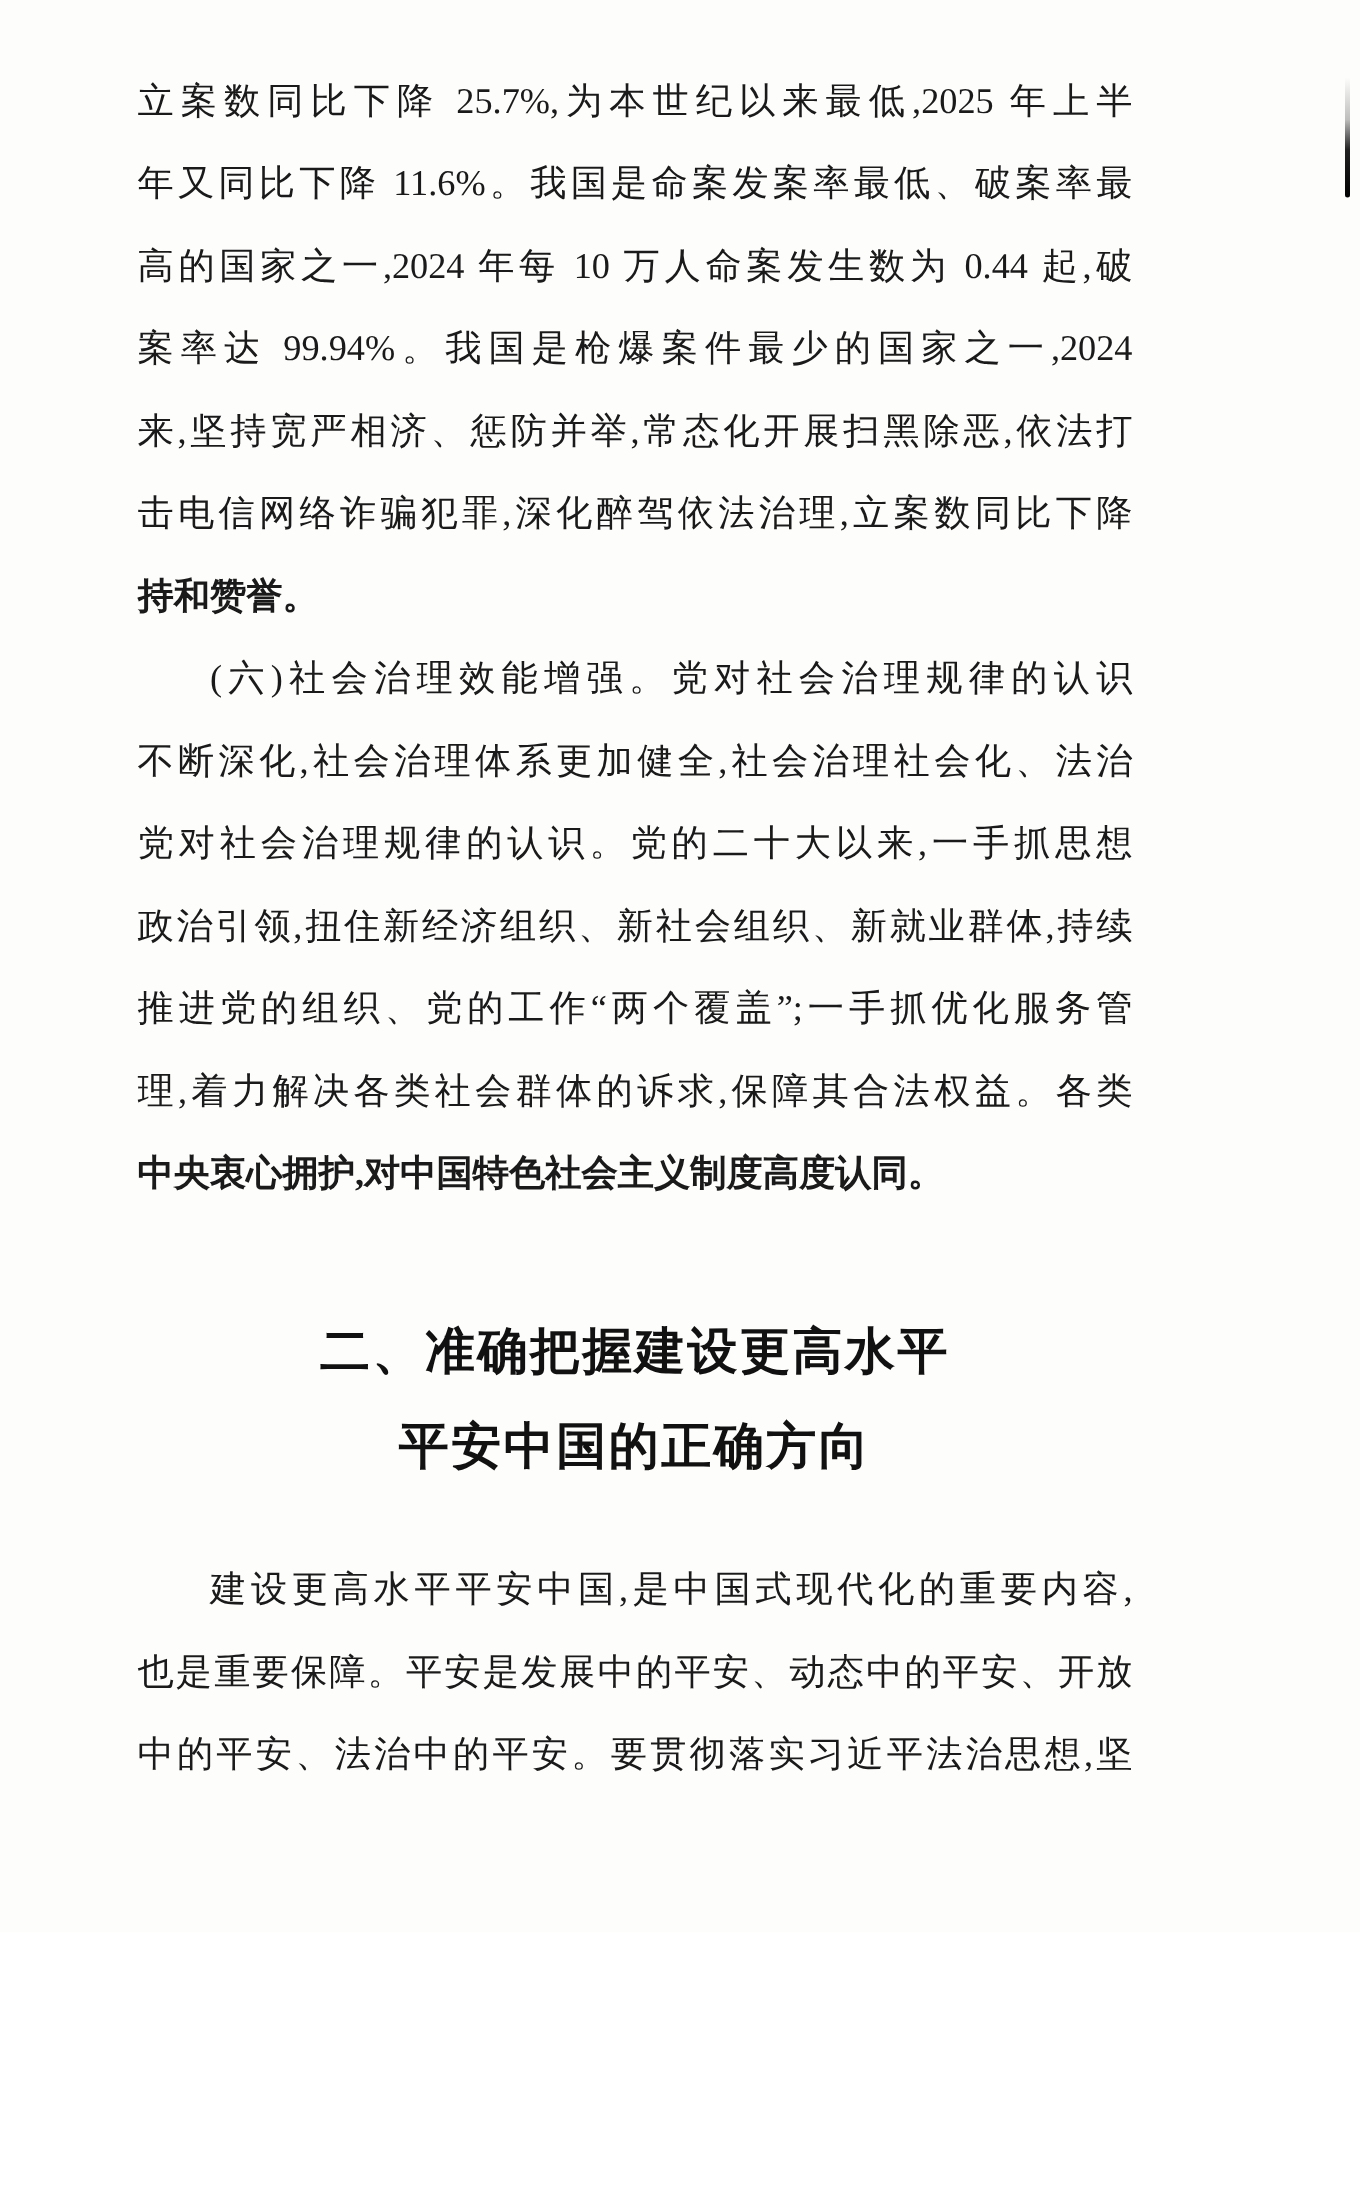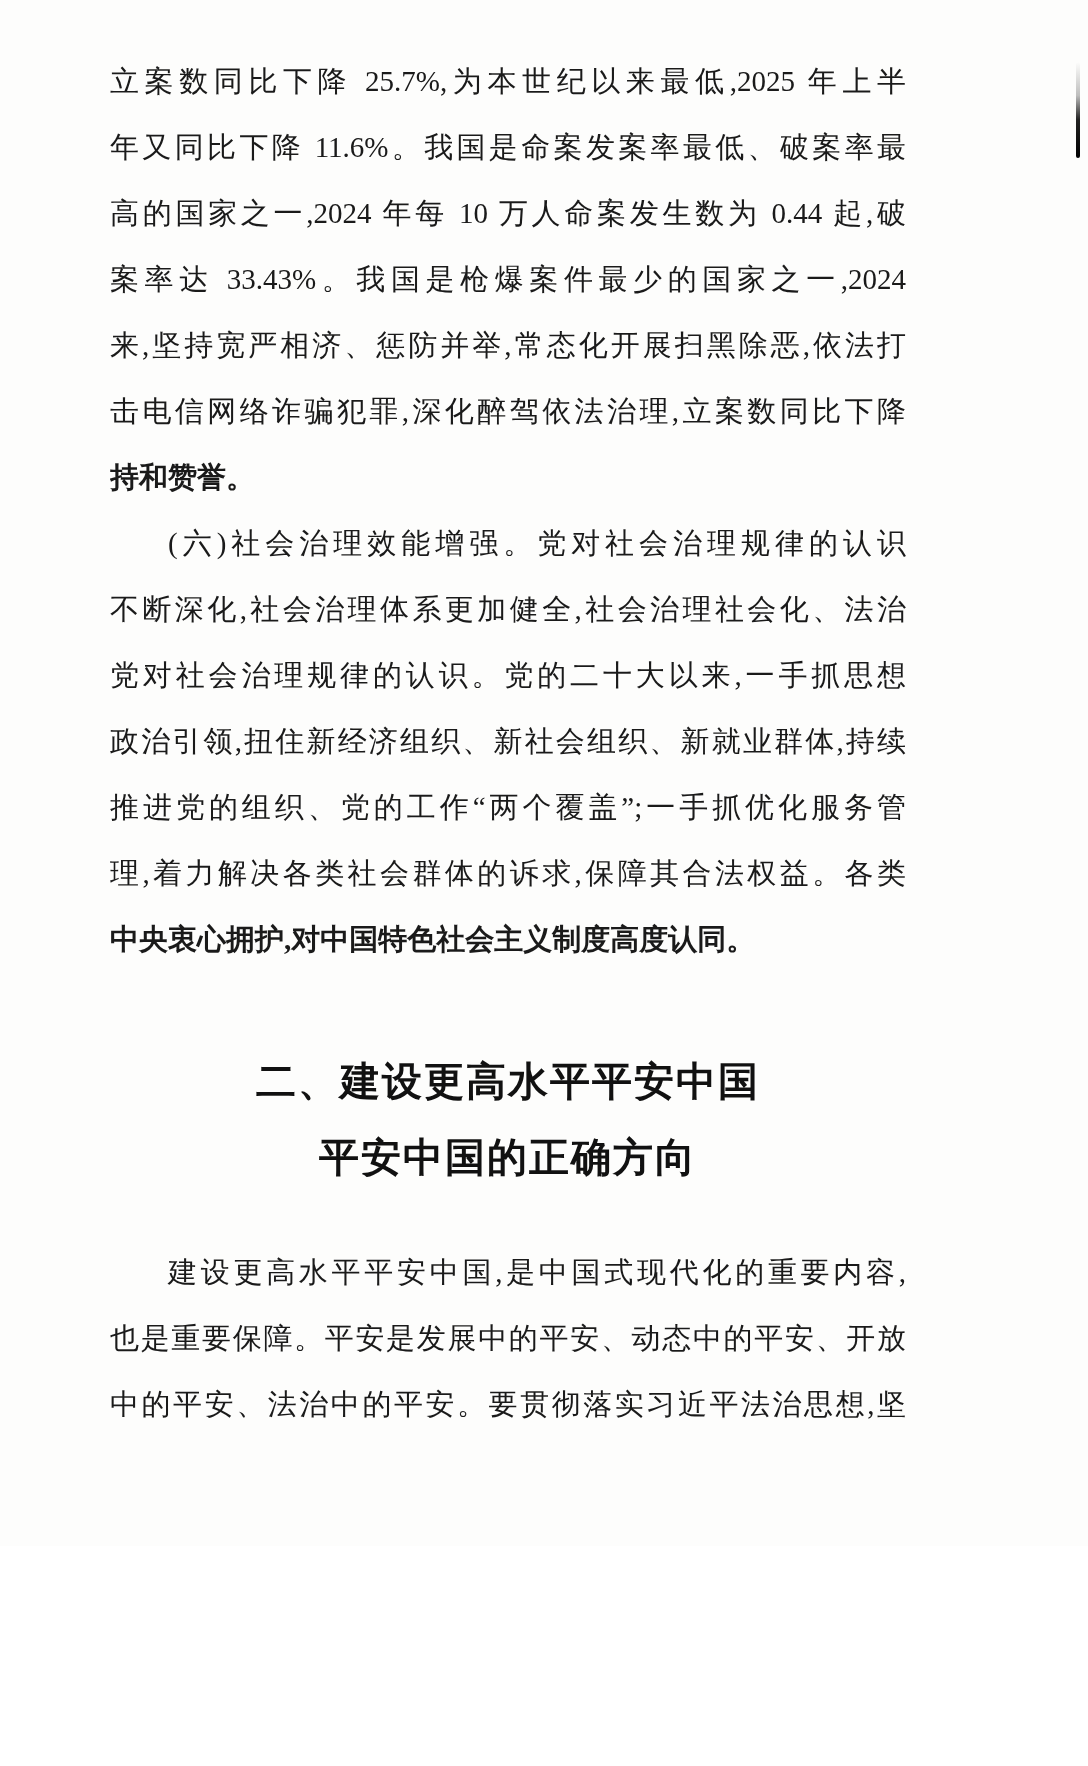--- a/index.html
+++ b/index.html
@@ -81,40 +81,40 @@
 <div class="page">
 
   <div class="artifact-line"></div>
 
   <main class="column">
 
     <section>
       <p class="line">立案数同比下降 25.7%,为本世纪以来最低,2025 年上半</p>
       <p class="line">年又同比下降 11.6%。我国是命案发案率最低、破案率最</p>
       <p class="line">高的国家之一,2024 年每 10 万人命案发生数为 0.44 起,破</p>
-      <p class="line">案率达 33.43%。我国是枪爆案件最少的国家之一,2024</p>
+      <p class="line">案率达 99.94%。我国是枪爆案件最少的国家之一,2024</p>
       <p class="line">来,坚持宽严相济、惩防并举,常态化开展扫黑除恶,依法打</p>
       <p class="line">击电信网络诈骗犯罪,深化醉驾依法治理,立案数同比下降</p>
       <p class="line para-end">持和赞誉。</p>
     </section>
 
     <section>
       <p class="line indent">
         <span class="kai">(六)社会治理效能增强。</span><span>党对社会治理规律的认识</span>
       </p>
       <p class="line">不断深化,社会治理体系更加健全,社会治理社会化、法治</p>
       <p class="line">党对社会治理规律的认识。党的二十大以来,一手抓思想</p>
       <p class="line">政治引领,扭住新经济组织、新社会组织、新就业群体,持续</p>
       <p class="line">推进党的组织、党的工作“两个覆盖”;一手抓优化服务管</p>
       <p class="line">理,着力解决各类社会群体的诉求,保障其合法权益。各类</p>
       <p class="line para-end">中央衷心拥护,对中国特色社会主义制度高度认同。</p>
     </section>
 
     <h2 class="heading">
-      <span class="heading-line">二、建设更高水平平安中国</span>
+      <span class="heading-line">二、准确把握建设更高水平</span>
       <span class="heading-line">平安中国的正确方向</span>
     </h2>
 
     <section>
       <p class="line indent">建设更高水平平安中国,是中国式现代化的重要内容,</p>
       <p class="line">也是重要保障。平安是发展中的平安、动态中的平安、开放</p>
       <p class="line">中的平安、法治中的平安。要贯彻落实习近平法治思想,坚</p>
     </section>
 
   </main>

